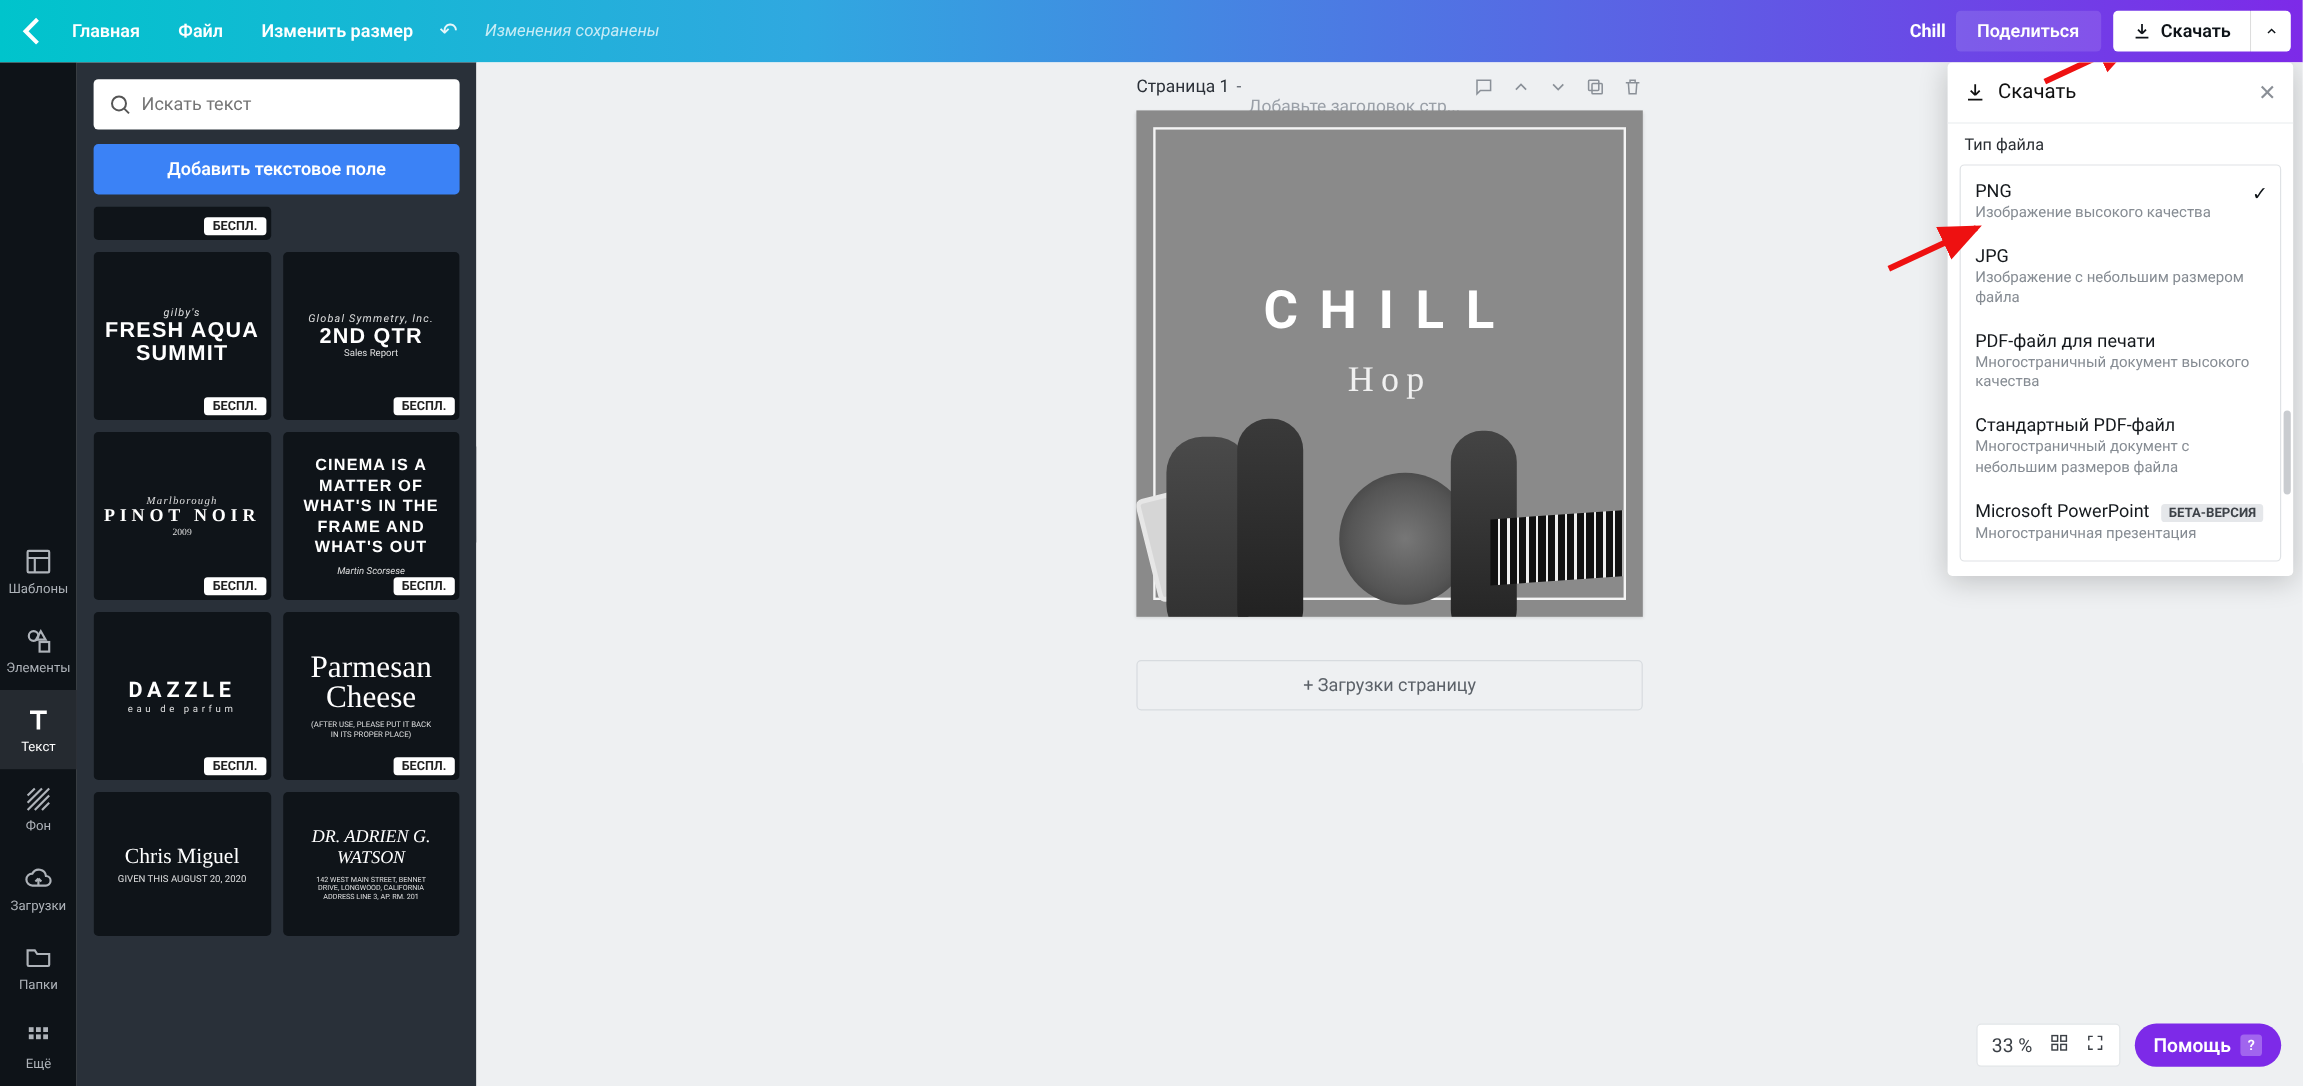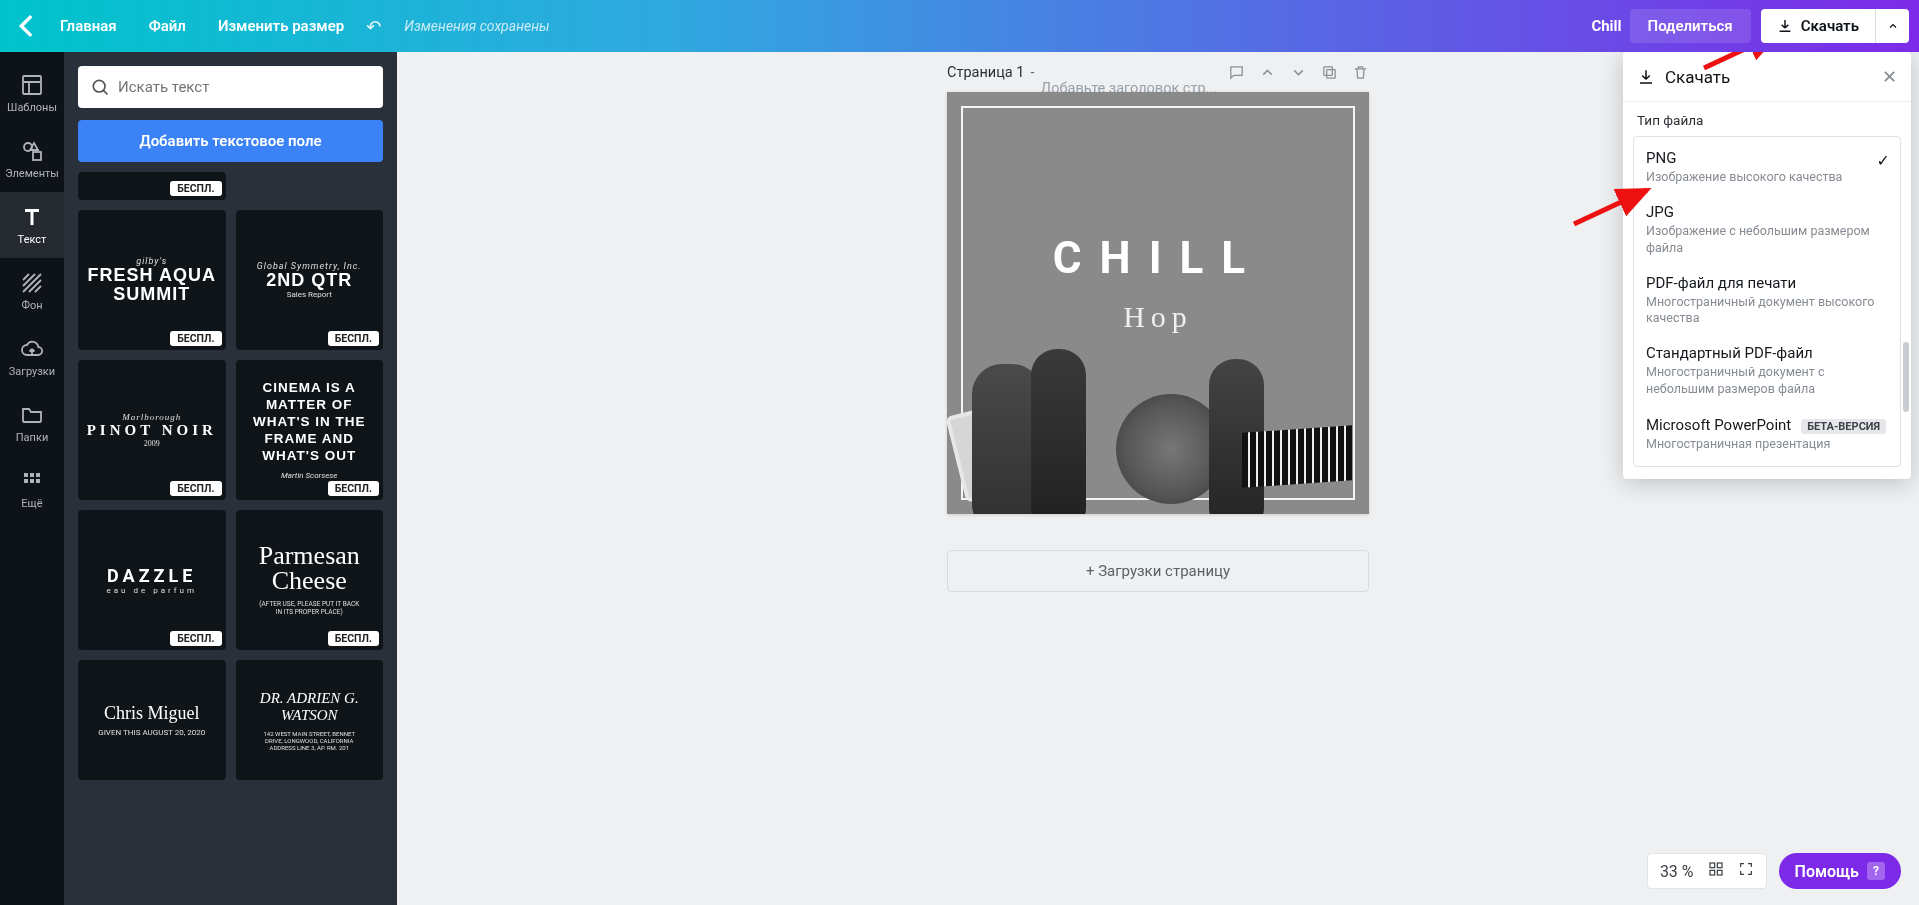--- a/index.html
+++ b/index.html
@@ -19,21 +19,21 @@
 .topbar .proj-name { font-weight:700; font-size:15px; margin-right:8px; cursor:pointer; }
 .topbar .share-btn { background:rgba(255,255,255,.12); border-radius:4px; padding:8px 18px; font-weight:600; font-size:15px; cursor:pointer; margin-right:10px;}
 .dl-group { display:flex; }
 .dl-btn { background:#fff; color:#0e1318; border-radius:4px 0 0 4px; padding:8px 16px; font-weight:600; font-size:15px; cursor:pointer; display:flex; align-items:center; gap:8px;}
 .dl-caret{ background:#fff; color:#0e1318; border-left:1px solid #ddd; border-radius:0 4px 4px 0; width:34px; display:flex;align-items:center;justify-content:center;cursor:pointer;}
 
 
 .frame { display:flex; height:calc(905px - 52px); }
 
 
-.rail { width:64px; background:#0e1318; color:#aeb3b9; display:flex; flex-direction:column; align-items:center; padding-top:8px; overflow:hidden;}
+.rail { width:64px; background:#0e1318; color:#aeb3b9; display:flex; flex-direction:column; align-items:center; padding-top:8px; overflow:hidden;justify-content:flex-end;}
 .rail .its { width:64px; height:66px; display:flex; flex-direction:column; align-items:center; justify-content:center; gap:4px; cursor:pointer; font-size:11px;}
 .rail .its.active { background:#252a30; color:#fff;}
 .rail .its svg { width:24px;height:24px; }
 .rail .its.text-tool { color:#fff; }
 
 
 .panel { width:333px; background:#293039; padding:14px 14px 0 14px; display:flex; flex-direction:column; position:relative;}
 .search-wrap{ position:relative; }
 .search-wrap svg{ position:absolute; left:12px; top:11px; width:20px;height:20px; stroke:#555;}
 .search{ width:100%; height:42px; border:none; border-radius:4px; padding:0 14px 0 40px; font-size:15px; outline:none;}

